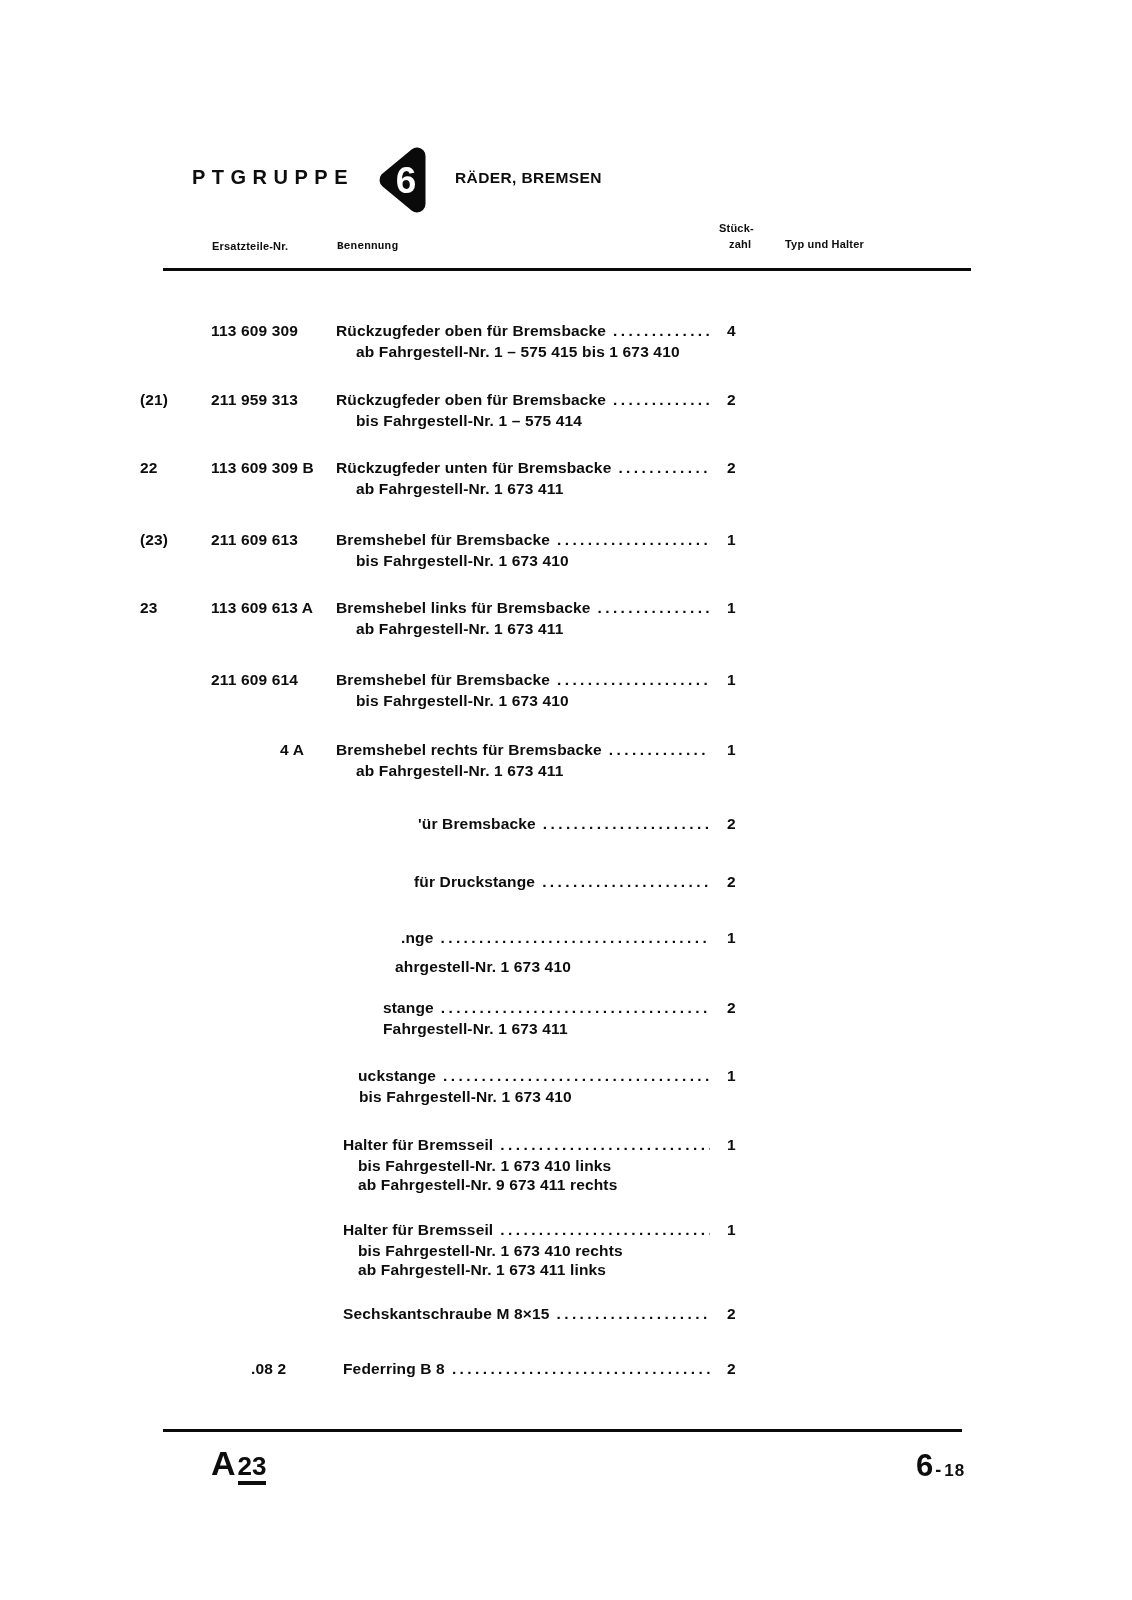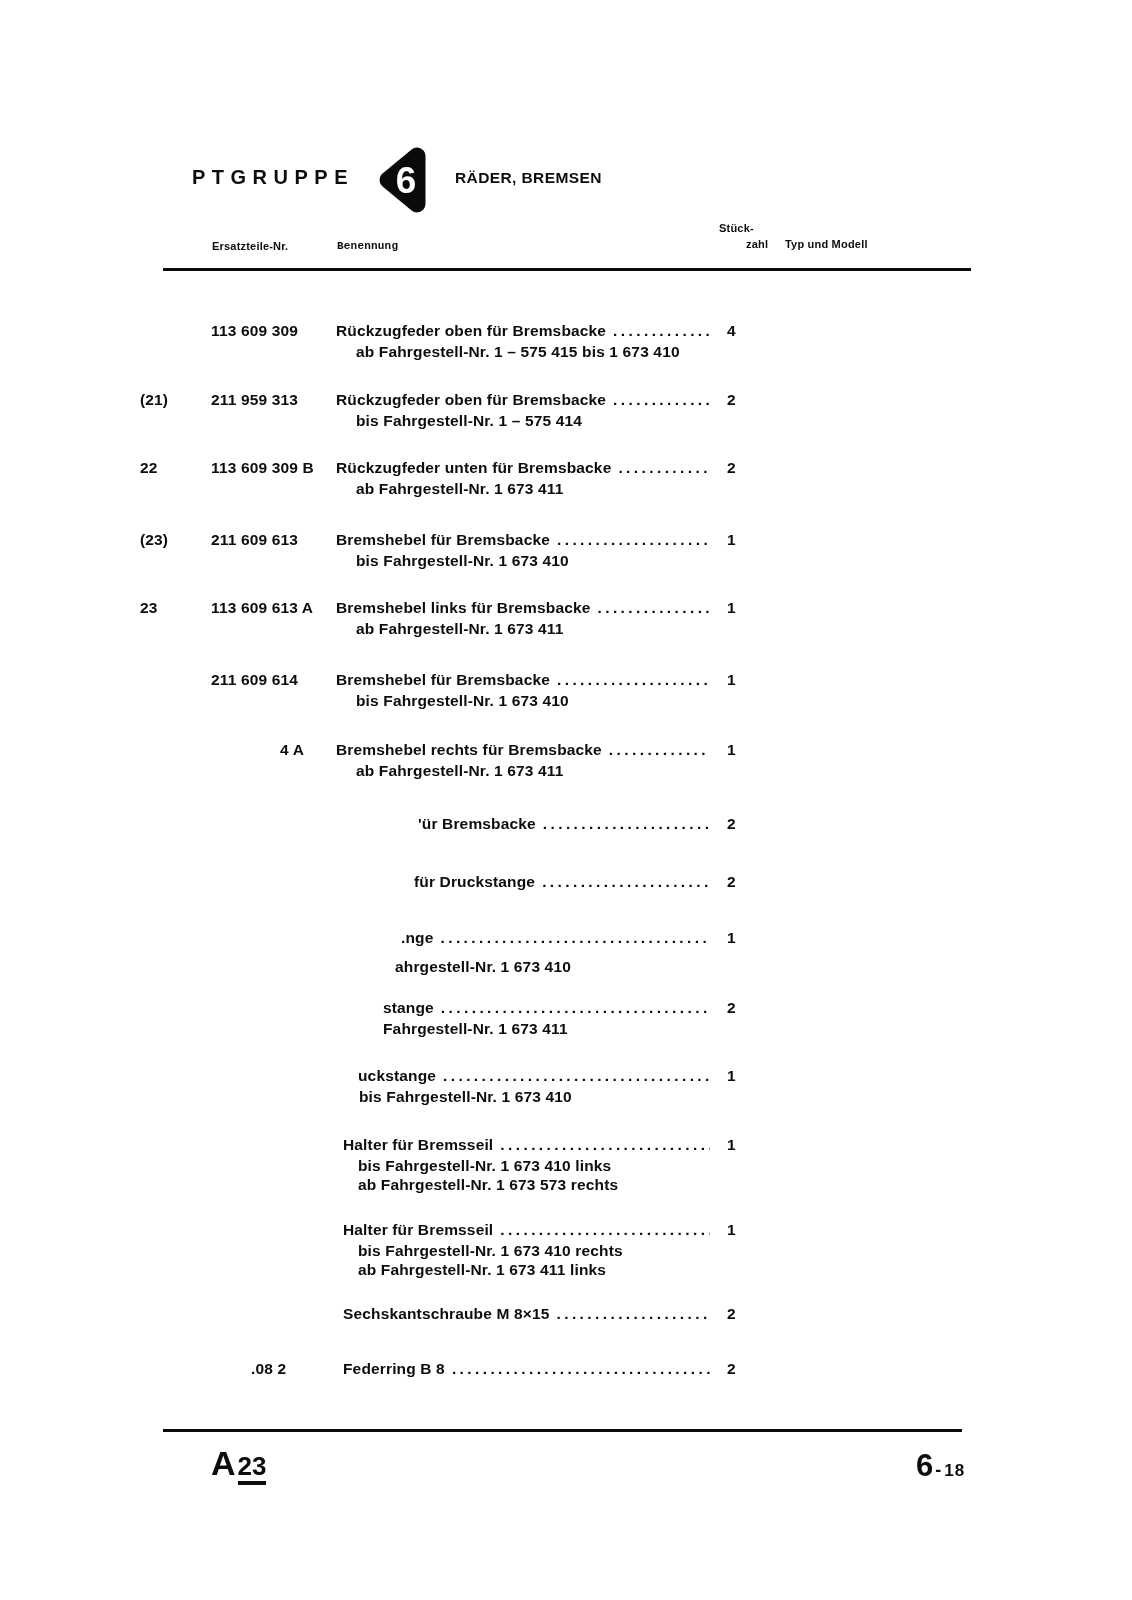--- a/index.html
+++ b/index.html
@@ -13,21 +13,21 @@
   
   .abs{position:absolute;}
   .group-label{left:192px;top:166px;font-size:20px;letter-spacing:6.5px;font-weight:800;}
   .badge{left:373px;top:142px;width:56px;height:76px;}
   .section-title{left:455px;top:169px;font-size:15.5px;letter-spacing:.4px;font-weight:800;}
 
   .colhead{font-size:11px;letter-spacing:.2px;}
   .col-part{left:212px;top:240px;}
   .col-name{left:337px;top:240px;font-family:Liberation Mono, monospace;}
   .col-qty1{left:719px;top:222px;}
-  .col-qty2{left:746px;top:238px;}
+  .col-qty2{left:729px;top:238px;}
   .col-type{left:785px;top:238px;}
 
   .rule-top{left:163px;top:268px;width:808px;height:3px;background:#0a0a0a;}
   .rule-bottom{left:163px;top:1429px;width:799px;height:2.5px;background:#0a0a0a;}
 
   
   #rows .row{position:absolute;left:0;width:1132px;font-size:15.5px;letter-spacing:.15px;}
   .row .item{position:absolute;left:140px;top:0;white-space:nowrap;}
   .row .part{position:absolute;left:211px;top:0;white-space:nowrap;}
   .row .namewrap{position:absolute;left:336px;top:0;width:374px;display:flex;align-items:baseline;overflow:hidden;}
@@ -56,21 +56,21 @@
     <polygon points="44,14 44,62 15,38" fill="#0a0a0a" stroke="#0a0a0a" stroke-width="17" stroke-linejoin="round"></polygon>
     <text x="33" y="51" text-anchor="middle" font-size="37" font-weight="bold" fill="#ffffff" font-family="Liberation Sans, sans-serif">6</text>
   </svg>
 
   <div class="abs section-title">RÄDER, BREMSEN</div>
 
   <div class="abs colhead col-part">Ersatzteile-Nr.</div>
   <div class="abs colhead col-name">Benennung</div>
   <div class="abs colhead col-qty1">Stück-</div>
   <div class="abs colhead col-qty2">zahl</div>
-  <div class="abs colhead col-type">Typ und Modell</div>
+  <div class="abs colhead col-type">Typ und Halter</div>
 
   <div class="abs rule-top"></div>
 
   <div id="rows">
       <div class="row" style="top: 322px;">
       <span class="item"></span>
       <span class="part">113 609 309</span>
       <span class="namewrap">
         <span class="pname">Rückzugfeder oben für Bremsbacke</span>
         <span class="leader">................................................................................</span>
@@ -211,21 +211,21 @@
       <div class="row" style="top: 1136px;">
       <span class="item"></span>
       <span class="part"></span>
       <span class="namewrap">
         <span class="pname" style="padding-left: 7px;">Halter für Bremsseil</span>
         <span class="leader">................................................................................</span>
       </span>
       <span class="qty">1</span>
       <span class="notes" style="padding-left: 22px;">
           <div>bis Fahrgestell-Nr. 1 673 410 links</div>
-          <div>ab Fahrgestell-Nr. 1 673 573 rechts</div>
+          <div>ab Fahrgestell-Nr. 9 673 411 rechts</div>
         </span>
     </div>
       <div class="row" style="top: 1221px;">
       <span class="item"></span>
       <span class="part"></span>
       <span class="namewrap">
         <span class="pname" style="padding-left: 7px;">Halter für Bremsseil</span>
         <span class="leader">................................................................................</span>
       </span>
       <span class="qty">1</span>

